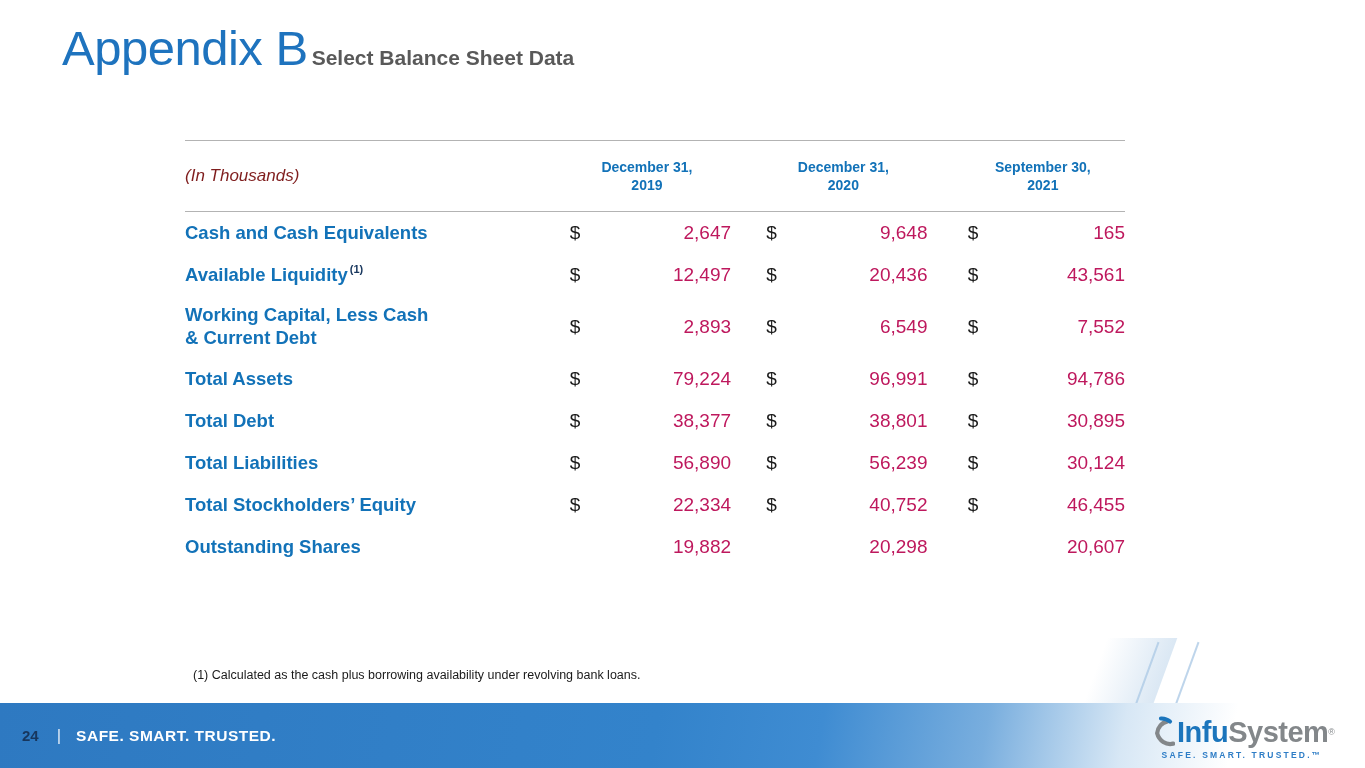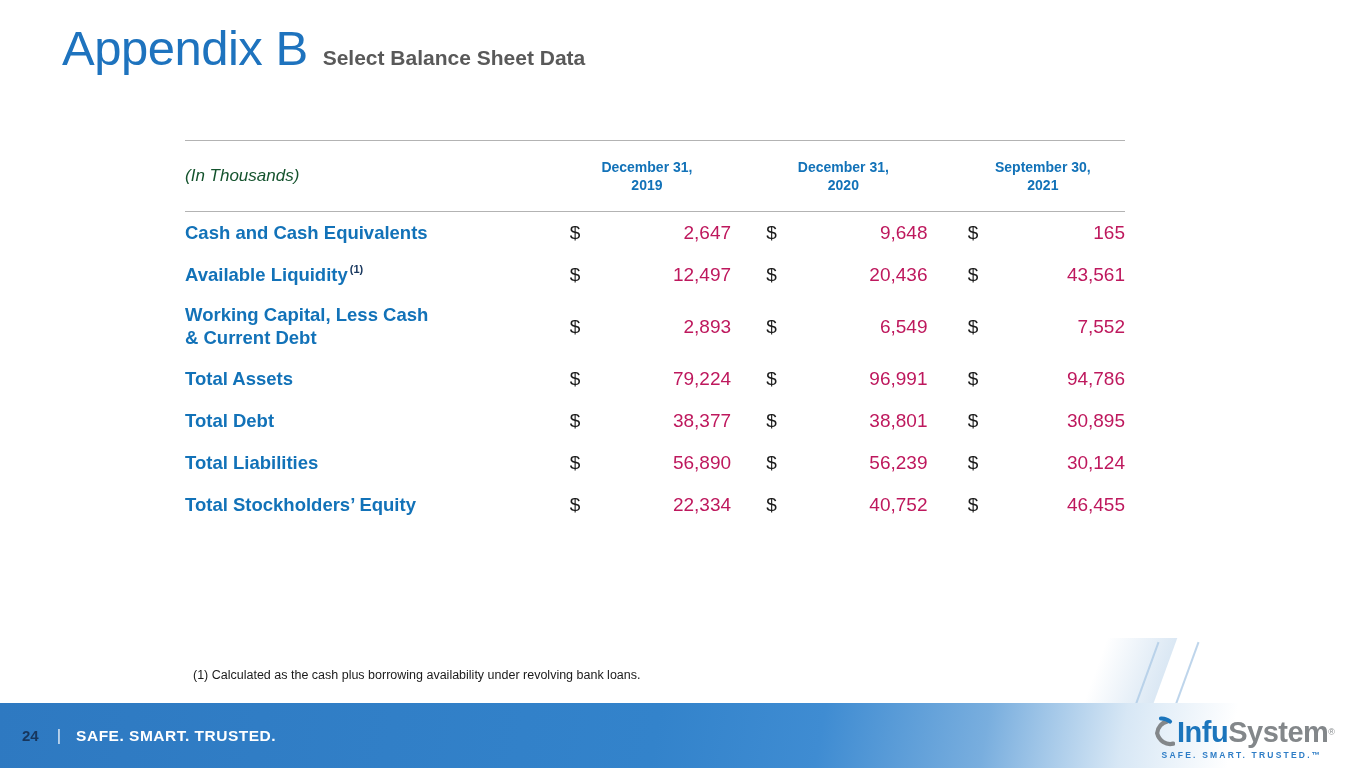--- a/index.html
+++ b/index.html
@@ -1,41 +1,41 @@
 <!DOCTYPE html>
 <html><head>
 <meta charset="utf-8">
 <style>
   html,body{margin:0;padding:0;background:#888;}
   .slide{
     position:relative;width:1365px;height:768px;background:#ffffff;
     font-family:"Liberation Sans",sans-serif;overflow:hidden;margin:0 auto;
   }
   
-  .title-row{position:absolute;left:62px;top:22px;display:flex;align-items:baseline;gap:15px;}
+  .title-row{position:absolute;left:62px;top:22px;display:flex;align-items:baseline;gap:4px;}
   .title{font-size:49px;font-weight:400;color:#1e73be;letter-spacing:-0.5px;line-height:1.1;}
   .subtitle{font-size:21px;font-weight:700;color:#595959;}
   
   .bs-table{
     position:absolute;left:185px;top:140px;width:940px;
     border-collapse:collapse;table-layout:fixed;
   }
   .bs-table col.c-label{width:375px;}
   .bs-table col.c-cur{width:35px;}
   .bs-table col.c-val1{width:132px;}
   .bs-table col.c-gap1{width:28px;}
   .bs-table col.c-val2{width:132px;}
   .bs-table col.c-gap2{width:33px;}
   .bs-table col.c-val3{width:128px;}
   .bs-table thead th{
     border-top:1px solid #b3b3b3;border-bottom:1px solid #b3b3b3;
     height:70px;vertical-align:middle;font-weight:400;padding:0;
   }
   .bs-table th.unit{
-    text-align:left;font-style:italic;font-size:17px;color:#14532d;margin-top:20px;
+    text-align:left;font-style:italic;font-size:17px;color:#7f1d1d;margin-top:20px;
   }
   .bs-table th.period{
     text-align:center;font-weight:700;font-size:14px;color:#1272b8;
     white-space:pre-line;line-height:1.3;
   }
   .bs-table td{padding:0;vertical-align:middle;}
   .bs-table tr.r td{height:42px;}
   .bs-table tr.tall td{height:62px;}
   .bs-table td.label{
     font-weight:700;font-size:18.5px;color:#1272b8;text-align:left;
@@ -184,20 +184,31 @@
         <td class="label">Total Stockholders’ Equity</td>
         <td class="cur">$</td>
         <td class="val">22,334</td>
         <td></td>
         <td class="cur">$</td>
         <td class="val">40,752</td>
         <td></td>
         <td class="cur">$</td>
         <td class="val">46,455</td>
       </tr>
+      <tr class="r">
+        <td class="label">Outstanding Shares</td>
+        <td class="cur"></td>
+        <td class="val">19,882</td>
+        <td></td>
+        <td class="cur"></td>
+        <td class="val">20,298</td>
+        <td></td>
+        <td class="cur"></td>
+        <td class="val">20,607</td>
+      </tr>
     </tbody>
   </table>
 
   <div class="footnote">(1) Calculated as the cash plus borrowing availability under revolving bank loans.</div>
 
   <div class="band"></div>
   <div class="stripe stripe-1"></div>
   <div class="stripe stripe-2"></div>
 
   <div class="footer-bar">

